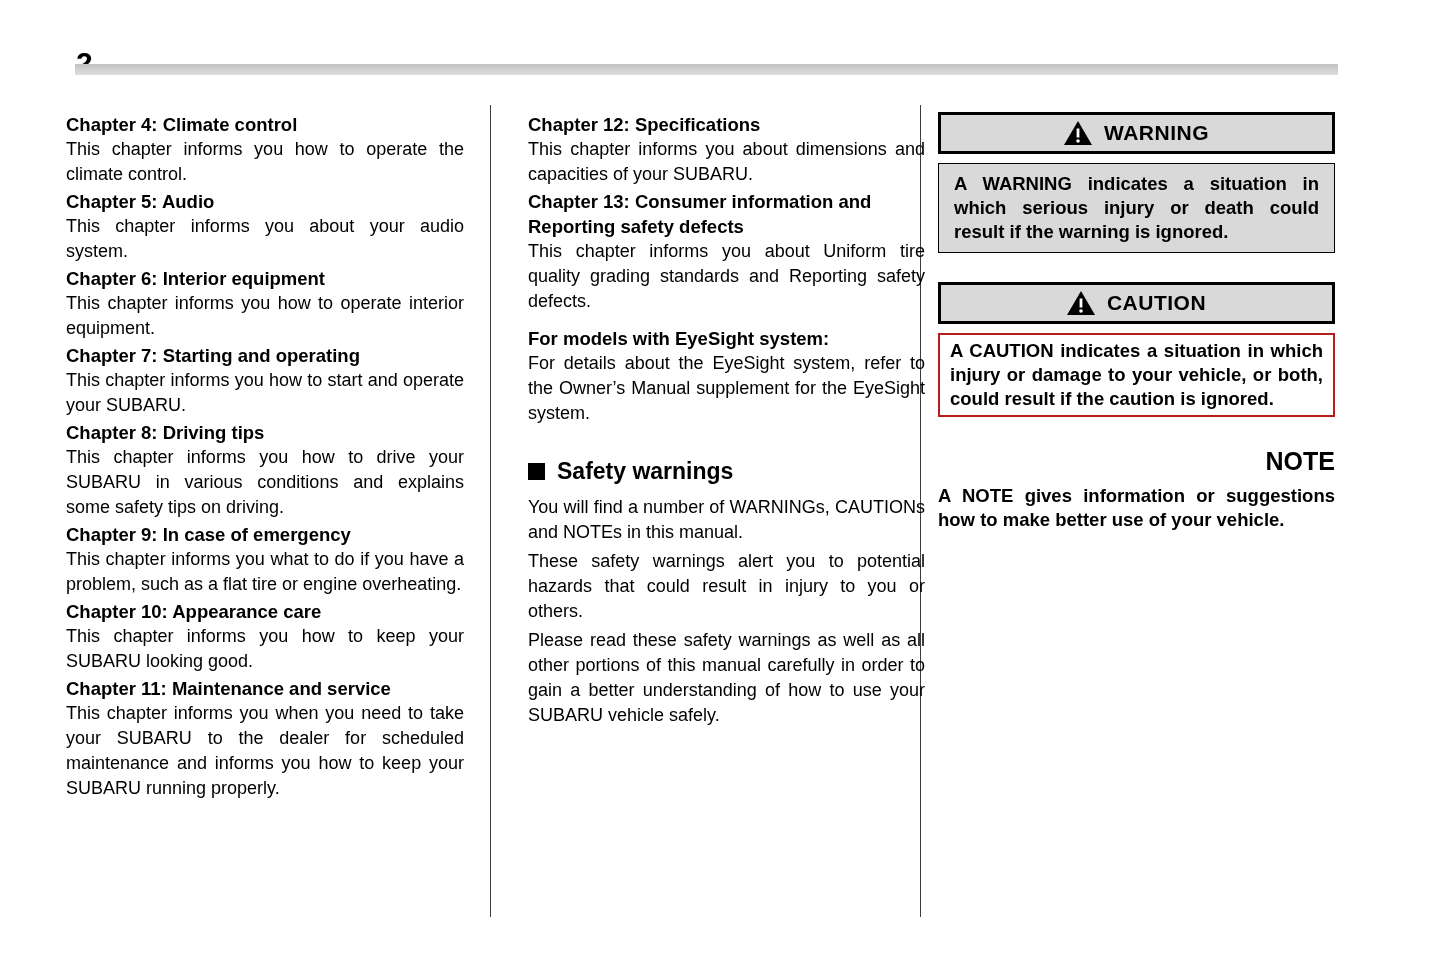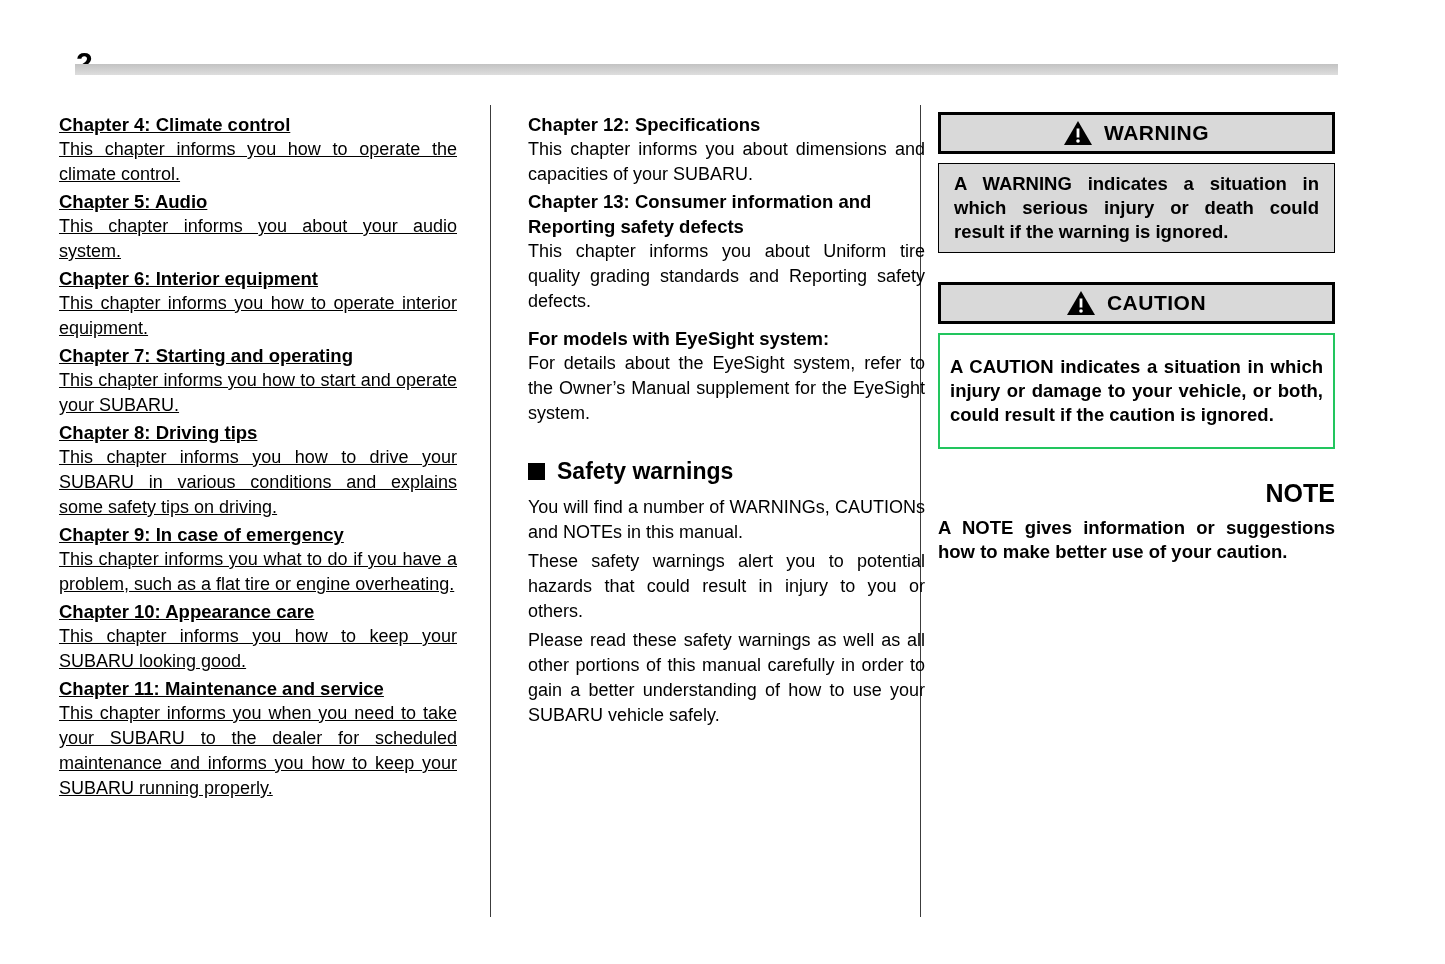--- a/index.html
+++ b/index.html
@@ -21,21 +21,21 @@
     position: absolute; left: 75px; top: 64px;
     width: 1263px; height: 11px;
     background: linear-gradient(to bottom, #c2c2c2, #dedede);
   }
 
   .vdivider { position: absolute; top: 105px; height: 812px; width: 1px; background: #3c3c3c; }
   .vdivider.one { left: 490px; }
   .vdivider.two { left: 920px; }
 
   .col { position: absolute; top: 112px; }
-  .col1 { left: 59px;  width: 398px; text-decoration: underline; }
+  .col1 { left: 66px;  width: 398px; }
   .col2 { left: 528px; width: 397px; }
   .col3 { left: 938px; width: 397px; }
 
   .chapter-heading {
     font-size: 18.5px; font-weight: bold; line-height: 25px;
   }
   .chapter-body {
     font-size: 18px; line-height: 25px; text-align: justify;
     margin-bottom: 2px;
   }
@@ -64,22 +64,22 @@
   .alert-icon { display: inline-flex; }
   .warning-body {
     margin-top: 9px;
     border: 1px solid #000; background: #d9d9d9;
     padding: 8px 15px;
     font-size: 18.5px; font-weight: bold; line-height: 24px; text-align: justify;
   }
   .caution-header { margin-top: 29px; }
   .caution-body {
     margin-top: 9px;
-    border: 2px solid #22c55e; background: #fff;
-    padding: 20px 10px;
+    border: 2px solid #b91c1c; background: #fff;
+    padding: 4px 10px;
     font-size: 18.5px; font-weight: bold; line-height: 24px; text-align: justify;
   }
   .note-block { margin-top: 30px; }
   .note-title { font-size: 25px; font-weight: bold; margin-bottom: 8px; text-align: right; }
   .note-body { font-size: 18.5px; font-weight: bold; line-height: 24px; text-align: justify; }
 </style>
 </head>
 <body>
 
 <div class="page">
@@ -172,18 +172,18 @@
           <rect x="12.6" y="7.5" width="2.8" height="9" fill="#fff"></rect>
           <circle cx="14" cy="20" r="1.8" fill="#fff"></circle>
         </svg>
       </span>
       <span>CAUTION</span>
     </div>
     <div class="caution-body">A CAUTION indicates a situation in which injury or damage to your vehicle, or both, could result if the caution is ignored.</div>
 
     <div class="note-block">
       <h2 class="note-title">NOTE</h2>
-      <p class="note-body">A NOTE gives information or suggestions how to make better use of your caution.</p>
+      <p class="note-body">A NOTE gives information or suggestions how to make better use of your vehicle.</p>
     </div>
 
   </section>
 
 </div>
 
 </body></html>

